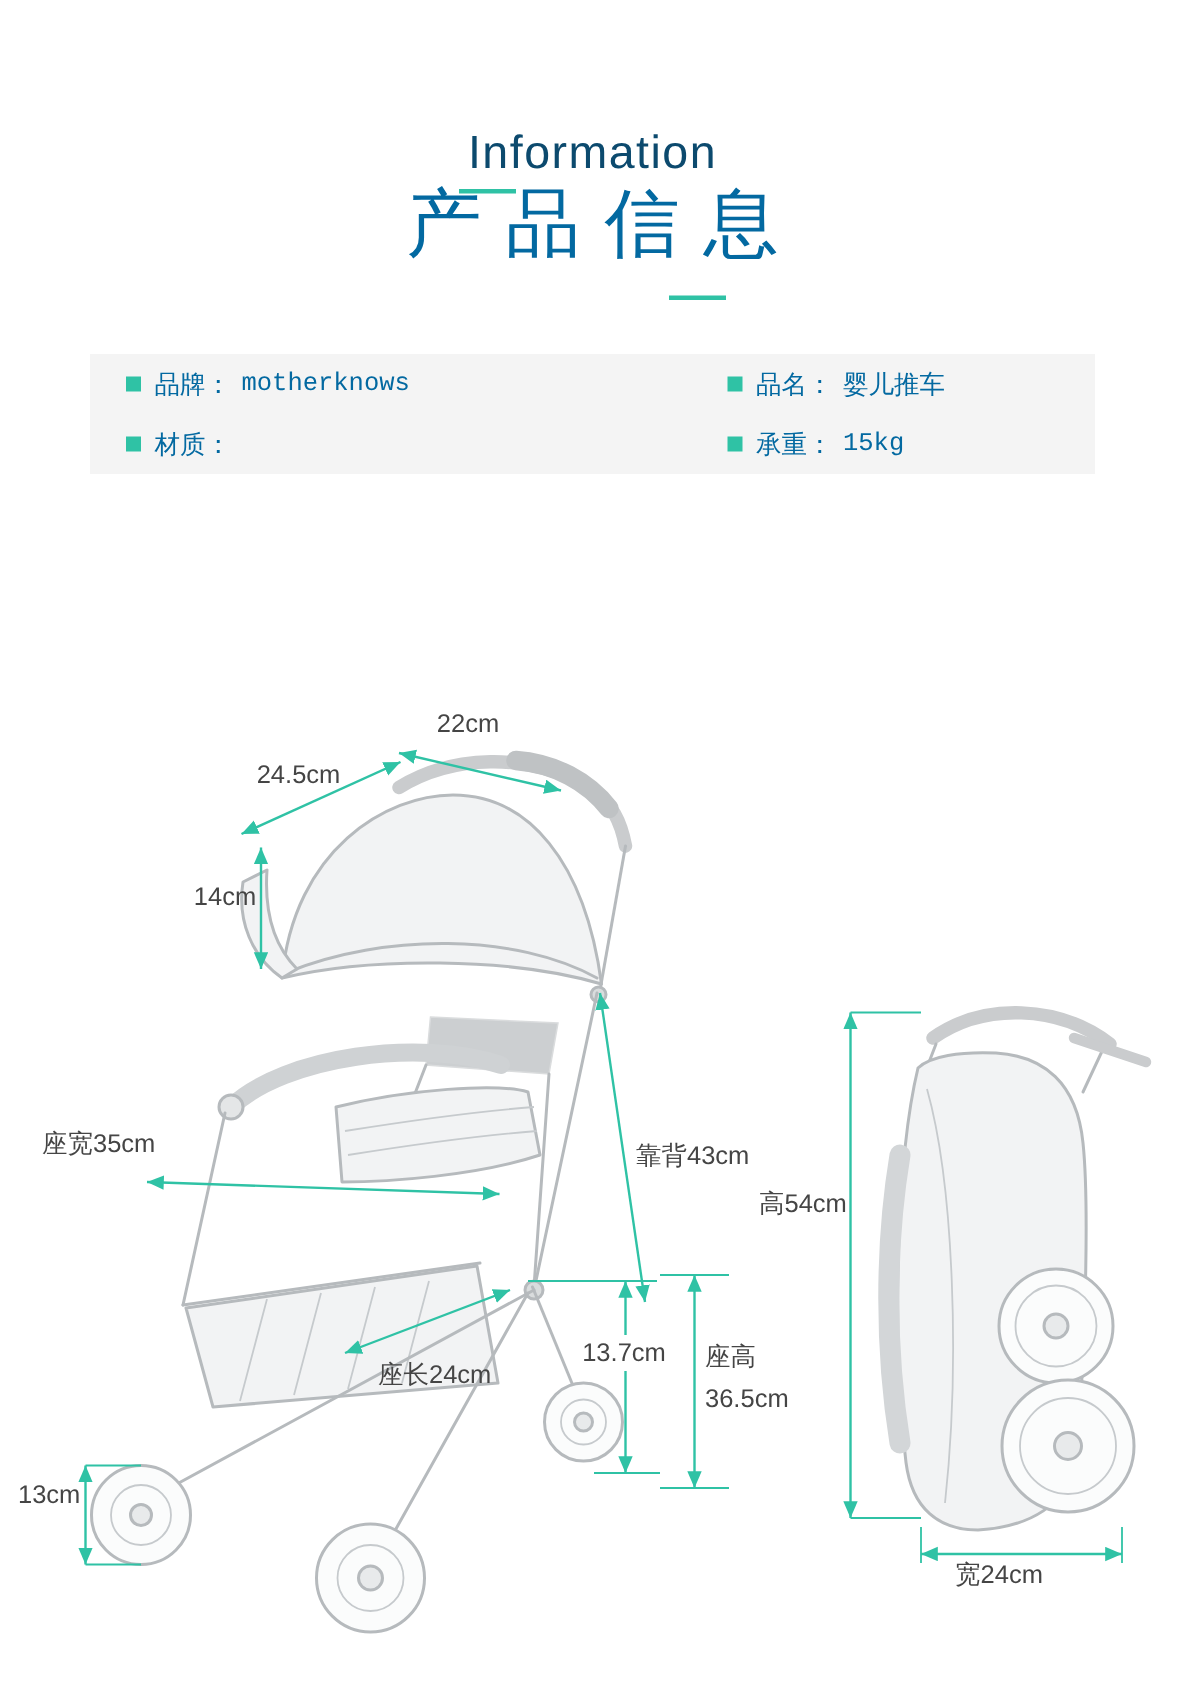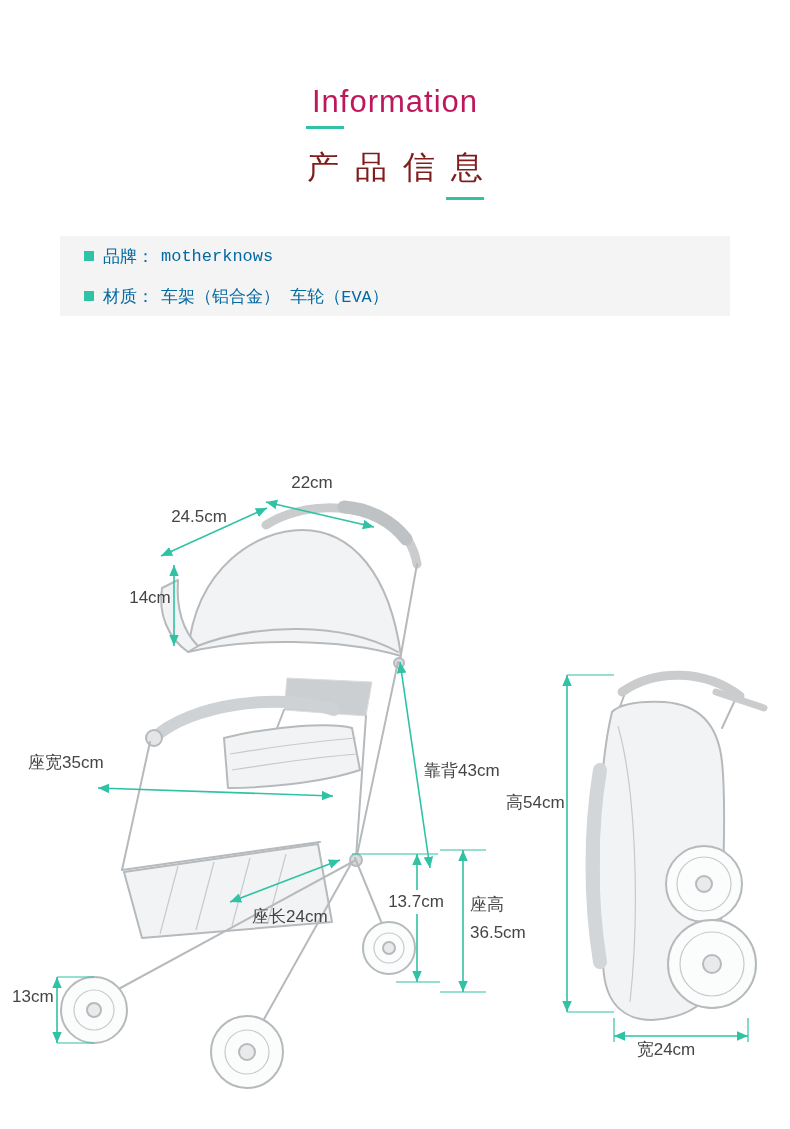--- a/index.html
+++ b/index.html
@@ -2,25 +2,25 @@
 <html><head>
 <meta charset="utf-8">
 <style>
   html,body { margin:0; padding:0; background:#fff; }
   .page {
     position:relative; width:790px; height:1129px; background:#fff; overflow:hidden;
     font-family:"Liberation Sans","DejaVu Sans",sans-serif; color:#454545;
   }
   .subtitle {
     position:absolute; top:84px; left:0; width:100%; text-align:center;
-    font-size:31px; letter-spacing:1px; color:#be185d; font-weight:400;
+    font-size:31px; letter-spacing:1px; color:#0c4a6e; font-weight:400;
   }
   .title {
-    position:absolute; top:146px; left:0; width:100%; text-align:center;
-    font-size:32px; letter-spacing:16px; text-indent:16px; color:#7f1d1d; font-weight:500;
+    position:absolute; top:116px; left:0; width:100%; text-align:center;
+    font-size:50px; letter-spacing:16px; text-indent:16px; color:#0369a1; font-weight:500;
   }
   .deco { position:absolute; height:3px; width:38px; background:#2fc2a5; }
   .deco-top { top:126px; left:306px; }
   .deco-bottom { top:197px; left:446px; }
 
   .specs { position:absolute; top:236px; left:60px; width:670px; }
   .spec-row { display:flex; height:40px; align-items:center; }
   .row-shaded { background:#f4f4f4; }
   .spec-cell { display:flex; align-items:center; font-size:17px; color:#0369a1; }
   .spec-cell.left { width:425px; padding-left:24px; box-sizing:border-box; }
@@ -48,26 +48,35 @@
   <div class="title">产品信息</div>
   <div class="deco deco-bottom"></div>
 
   <div class="specs">
     <div class="spec-row row-shaded">
       <div class="spec-cell left">
         <span class="sq"></span>
         <span class="lbl">品牌：</span>
         <span class="val">motherknows</span>
       </div>
+      <div class="spec-cell right">
+        <span class="sq"></span>
+        <span class="lbl">品名：</span>
+        <span class="val">婴儿推车</span>
+      </div>
     </div>
     <div class="spec-row row-shaded">
       <div class="spec-cell left">
         <span class="sq"></span>
         <span class="lbl">材质：</span>
-        <span class="val">车架（铝合金） 车轮（EVA）</span>
+      </div>
+      <div class="spec-cell right">
+        <span class="sq"></span>
+        <span class="lbl">承重：</span>
+        <span class="val">15kg</span>
       </div>
     </div>
   </div>
 
   <div class="diagram">
     <svg width="790" height="659" viewBox="0 0 790 659">
       <defs>
         <marker id="arrowT" viewBox="0 0 8 8" markerWidth="8" markerHeight="8" refX="7" refY="3" orient="auto-start-reverse">
           <path d="M0,0 L7,3 L0,6 Z" fill="#2fc2a5"></path>
         </marker>

